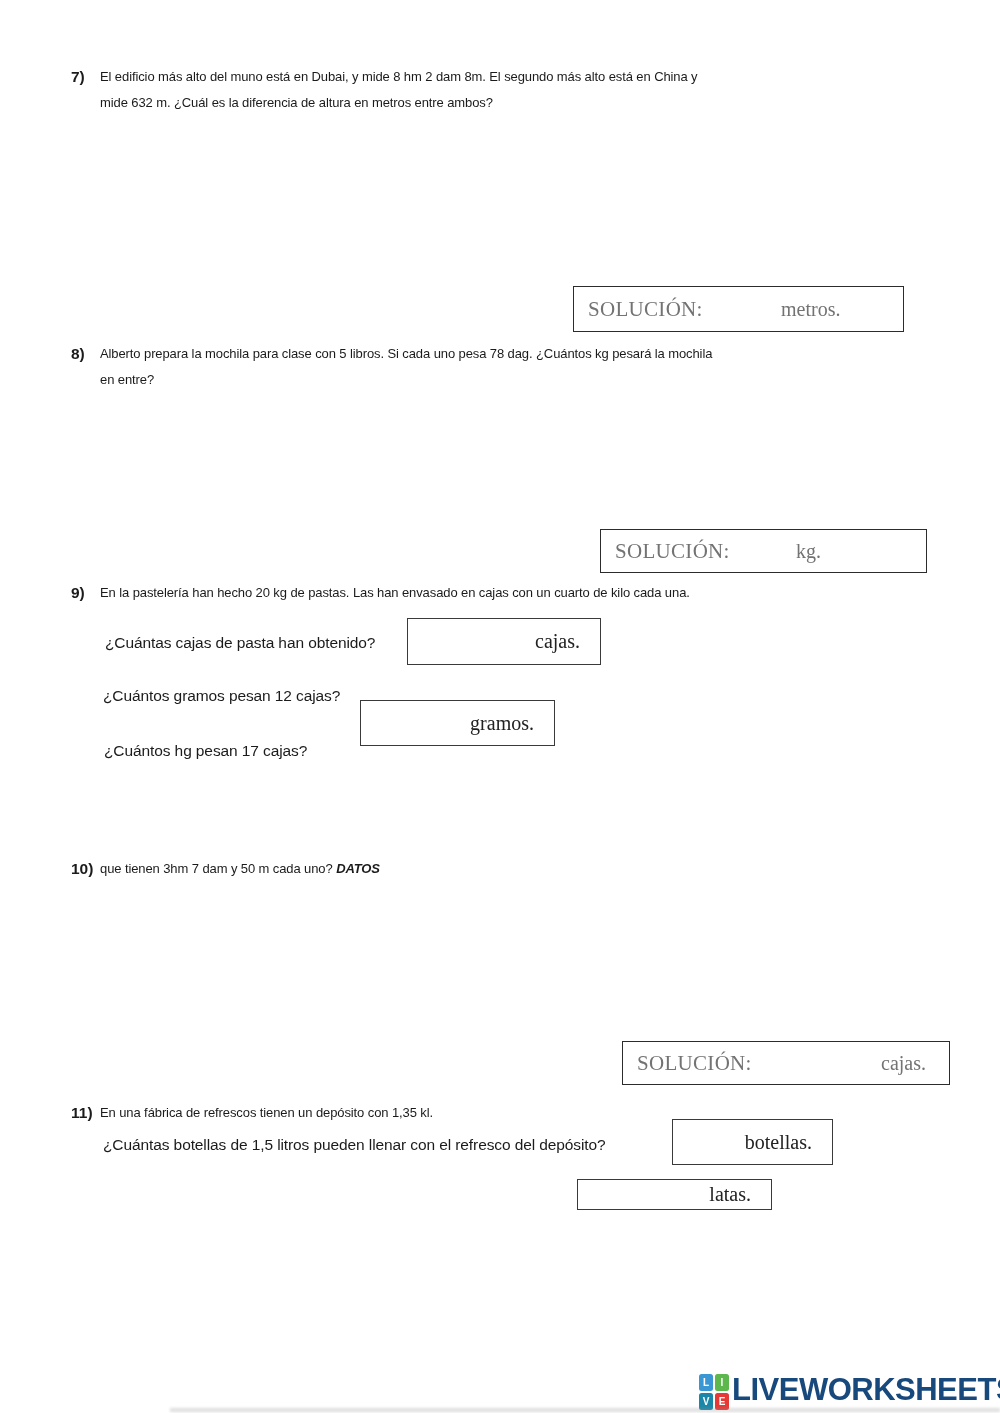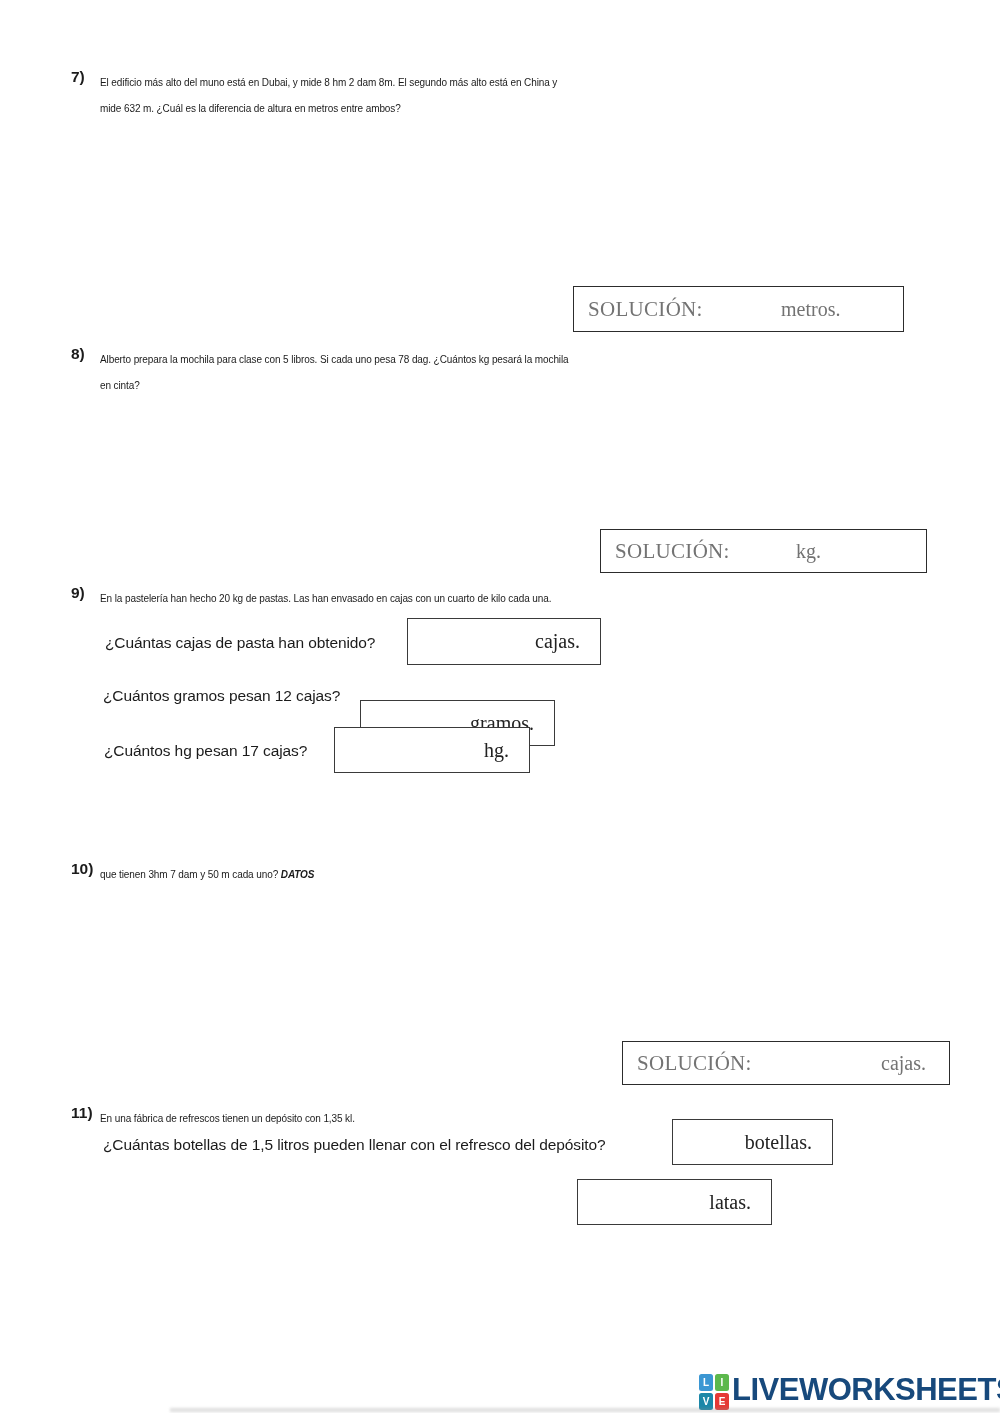--- a/index.html
+++ b/index.html
@@ -11,22 +11,22 @@
     color:#1b1b1b;
     overflow:hidden;
     margin:0 auto;
   }
   .prob{position:absolute;left:0;width:1000px;}
   .pnum{
     position:absolute;left:71px;top:0;
     font-weight:bold;font-size:15.5px;line-height:26px;white-space:nowrap;
   }
   .ptext{
-    position:absolute;left:100px;top:6px;width:820px;
-    font-size:10px;line-height:26px;letter-spacing:-0.1px;
+    position:absolute;left:100px;top:0;width:820px;
+    font-size:13px;line-height:26px;letter-spacing:-0.1px;
   }
   .datos{font-weight:bold;font-style:italic;}
   .sublabel{
     position:absolute;
     font-size:15.5px;line-height:22px;white-space:nowrap;letter-spacing:-0.1px;
   }
   .ansbox{
     position:absolute;
     border:1px solid #3a3a3a;
     background:#ffffff;
@@ -92,21 +92,21 @@
 
   <div class="solbox" style="left:573px;top:286px;width:331px;height:46px">
     <span class="sol-label">SOLUCIÓN:</span>
     <span class="sol-unit" style="left:207px">metros.</span>
   </div>
 
   <div class="prob" style="top:341px">
     <span class="pnum">8)</span>
     <div class="ptext">
       <div>Alberto prepara la mochila para clase con 5 libros. Si cada uno pesa 78 dag. ¿Cuántos kg pesará la mochila</div>
-      <div>en cinta?</div>
+      <div>en entre?</div>
     </div>
   </div>
 
   <div class="solbox" style="left:600px;top:529px;width:327px;height:44px">
     <span class="sol-label">SOLUCIÓN:</span>
     <span class="sol-unit" style="left:195px">kg.</span>
   </div>
 
   <div class="prob" style="top:580px">
     <span class="pnum">9)</span>
@@ -117,23 +117,20 @@
   <div class="ansbox" style="left:407px;top:618px;width:194px;height:47px">
     <span>cajas.</span>
   </div>
 
   <span class="sublabel" style="left:103px;top:685px">¿Cuántos gramos pesan 12 cajas?</span>
   <div class="ansbox" style="left:360px;top:700px;width:195px;height:46px">
     <span>gramos.</span>
   </div>
 
   <span class="sublabel" style="left:104px;top:740px">¿Cuántos hg pesan 17 cajas?</span>
-  <div class="ansbox" style="left:334px;top:727px;width:196px;height:46px">
-    <span>hg.</span>
-  </div>
 
   <div class="prob" style="top:856px">
     <span class="pnum">10)</span>
     <div class="ptext">
       <div><span>que tienen 3hm 7 dam y 50 m cada uno?</span> <span class="datos">DATOS</span></div>
     </div>
   </div>
 
   <div class="solbox" style="left:622px;top:1041px;width:328px;height:44px">
     <span class="sol-label">SOLUCIÓN:</span>
@@ -143,21 +140,21 @@
   <div class="prob" style="top:1100px">
     <span class="pnum">11)</span>
     <div class="ptext">En una fábrica de refrescos tienen un depósito con 1,35 kl.</div>
   </div>
 
   <span class="sublabel" style="left:103px;top:1134px">¿Cuántas botellas de 1,5 litros pueden llenar con el refresco del depósito?</span>
   <div class="ansbox" style="left:672px;top:1119px;width:161px;height:46px">
     <span>botellas.</span>
   </div>
 
-  <div class="ansbox" style="left:577px;top:1179px;width:195px;height:46px">
+  <div class="ansbox" style="left:577px;top:1179px;width:195px;height:31px">
     <span>latas.</span>
   </div>
 
   <div class="footer-logo">
     <div class="logo-grid">
       <div class="logo-sq" style="background: rgb(59, 151, 211);">L</div>
       <div class="logo-sq" style="background: rgb(92, 184, 76);">I</div>
       <div class="logo-sq" style="background: rgb(27, 135, 168);">V</div>
       <div class="logo-sq" style="background: rgb(229, 57, 53);">E</div>
     </div>

